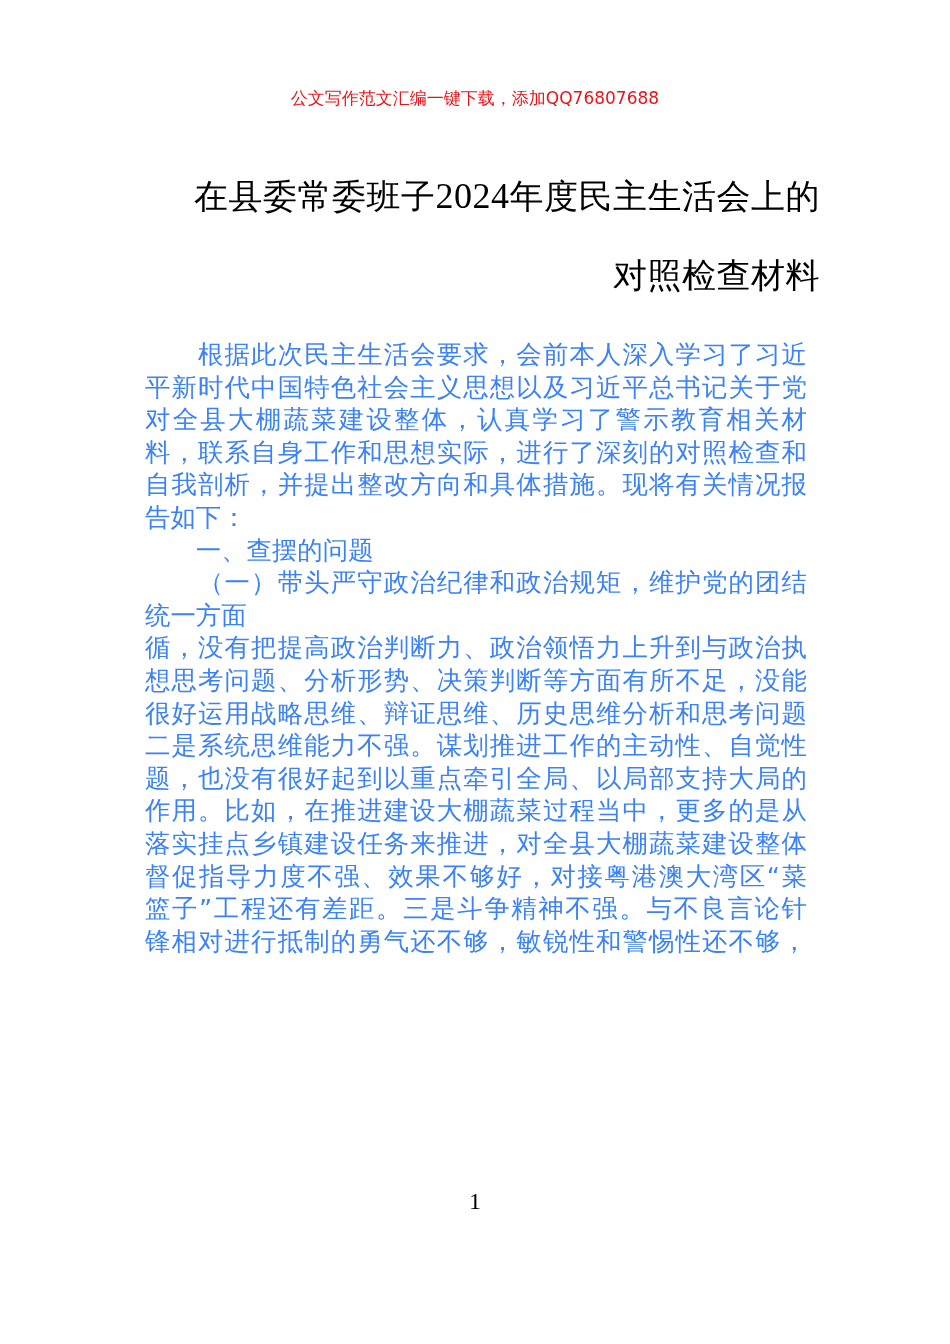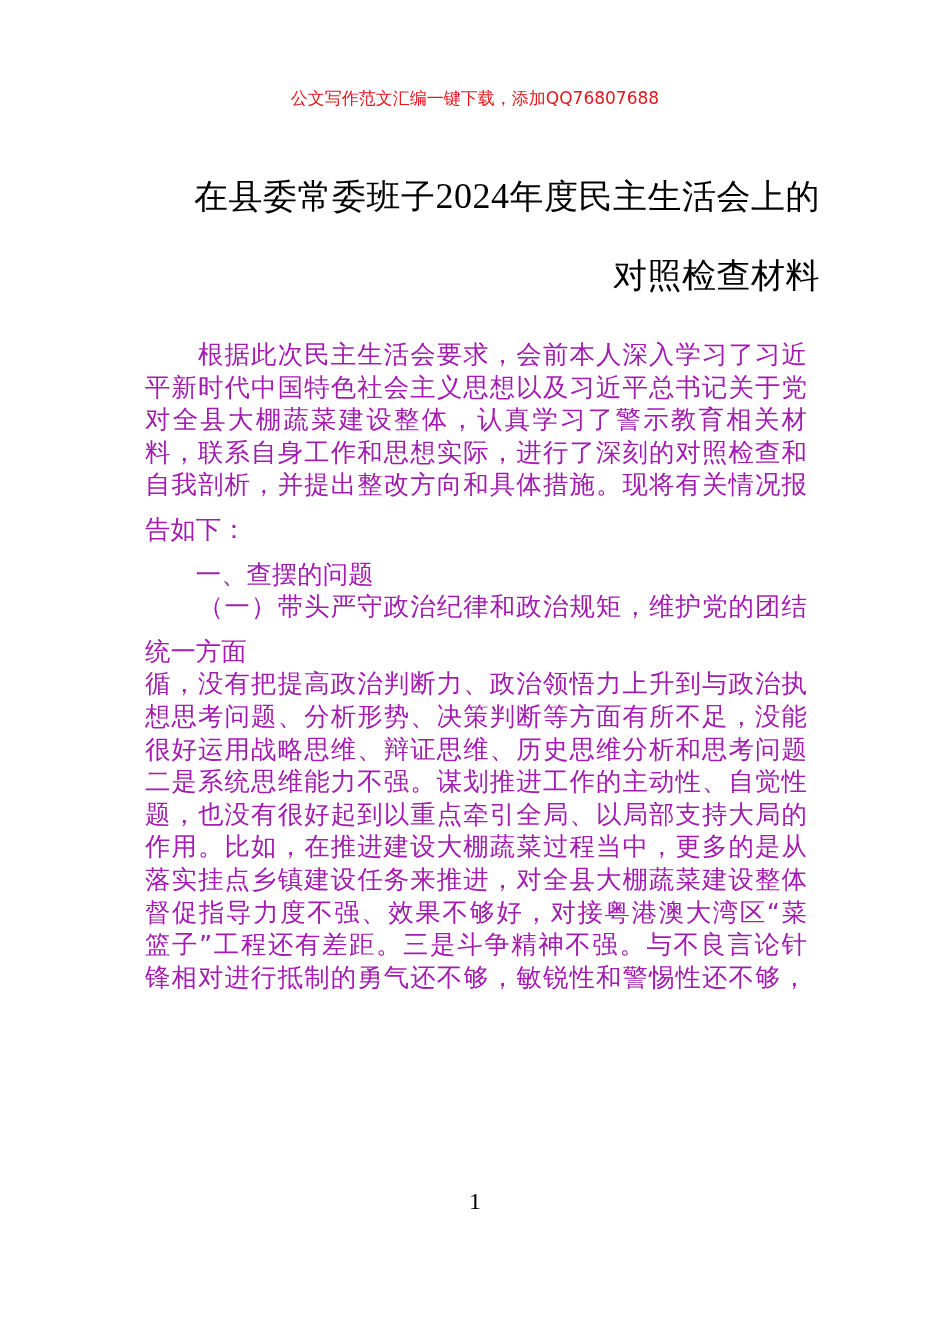--- a/index.html
+++ b/index.html
@@ -49,30 +49,30 @@
     .title-line1 { top: 176px; }
     .title-line2 { top: 247px; margin-top: 8px; }
     .body-text {
       position: absolute;
       left: 145px;
       top: 338px;
       width: 662px;
       font-size: 25.4px;
       line-height: 32.6px;
       text-align: justify;
-      color: #a21caf;
+      color: #3b82f6;
     }
     .line {
       display: block;
       white-space: nowrap;
       height: 32.6px;
       text-align-last: justify;
       text-align: justify;
     }
-    .line.last { text-align-last: left; margin-top: 12px; }
+    .line.last { text-align-last: left; }
     .page-number {
       position: absolute;
       top: 1186px;
       left: 0;
       width: 950px;
       text-align: center;
       font-family: "Liberation Serif", "DejaVu Serif", serif;
       font-size: 24px;
       line-height: 30px;
       color: #000;

